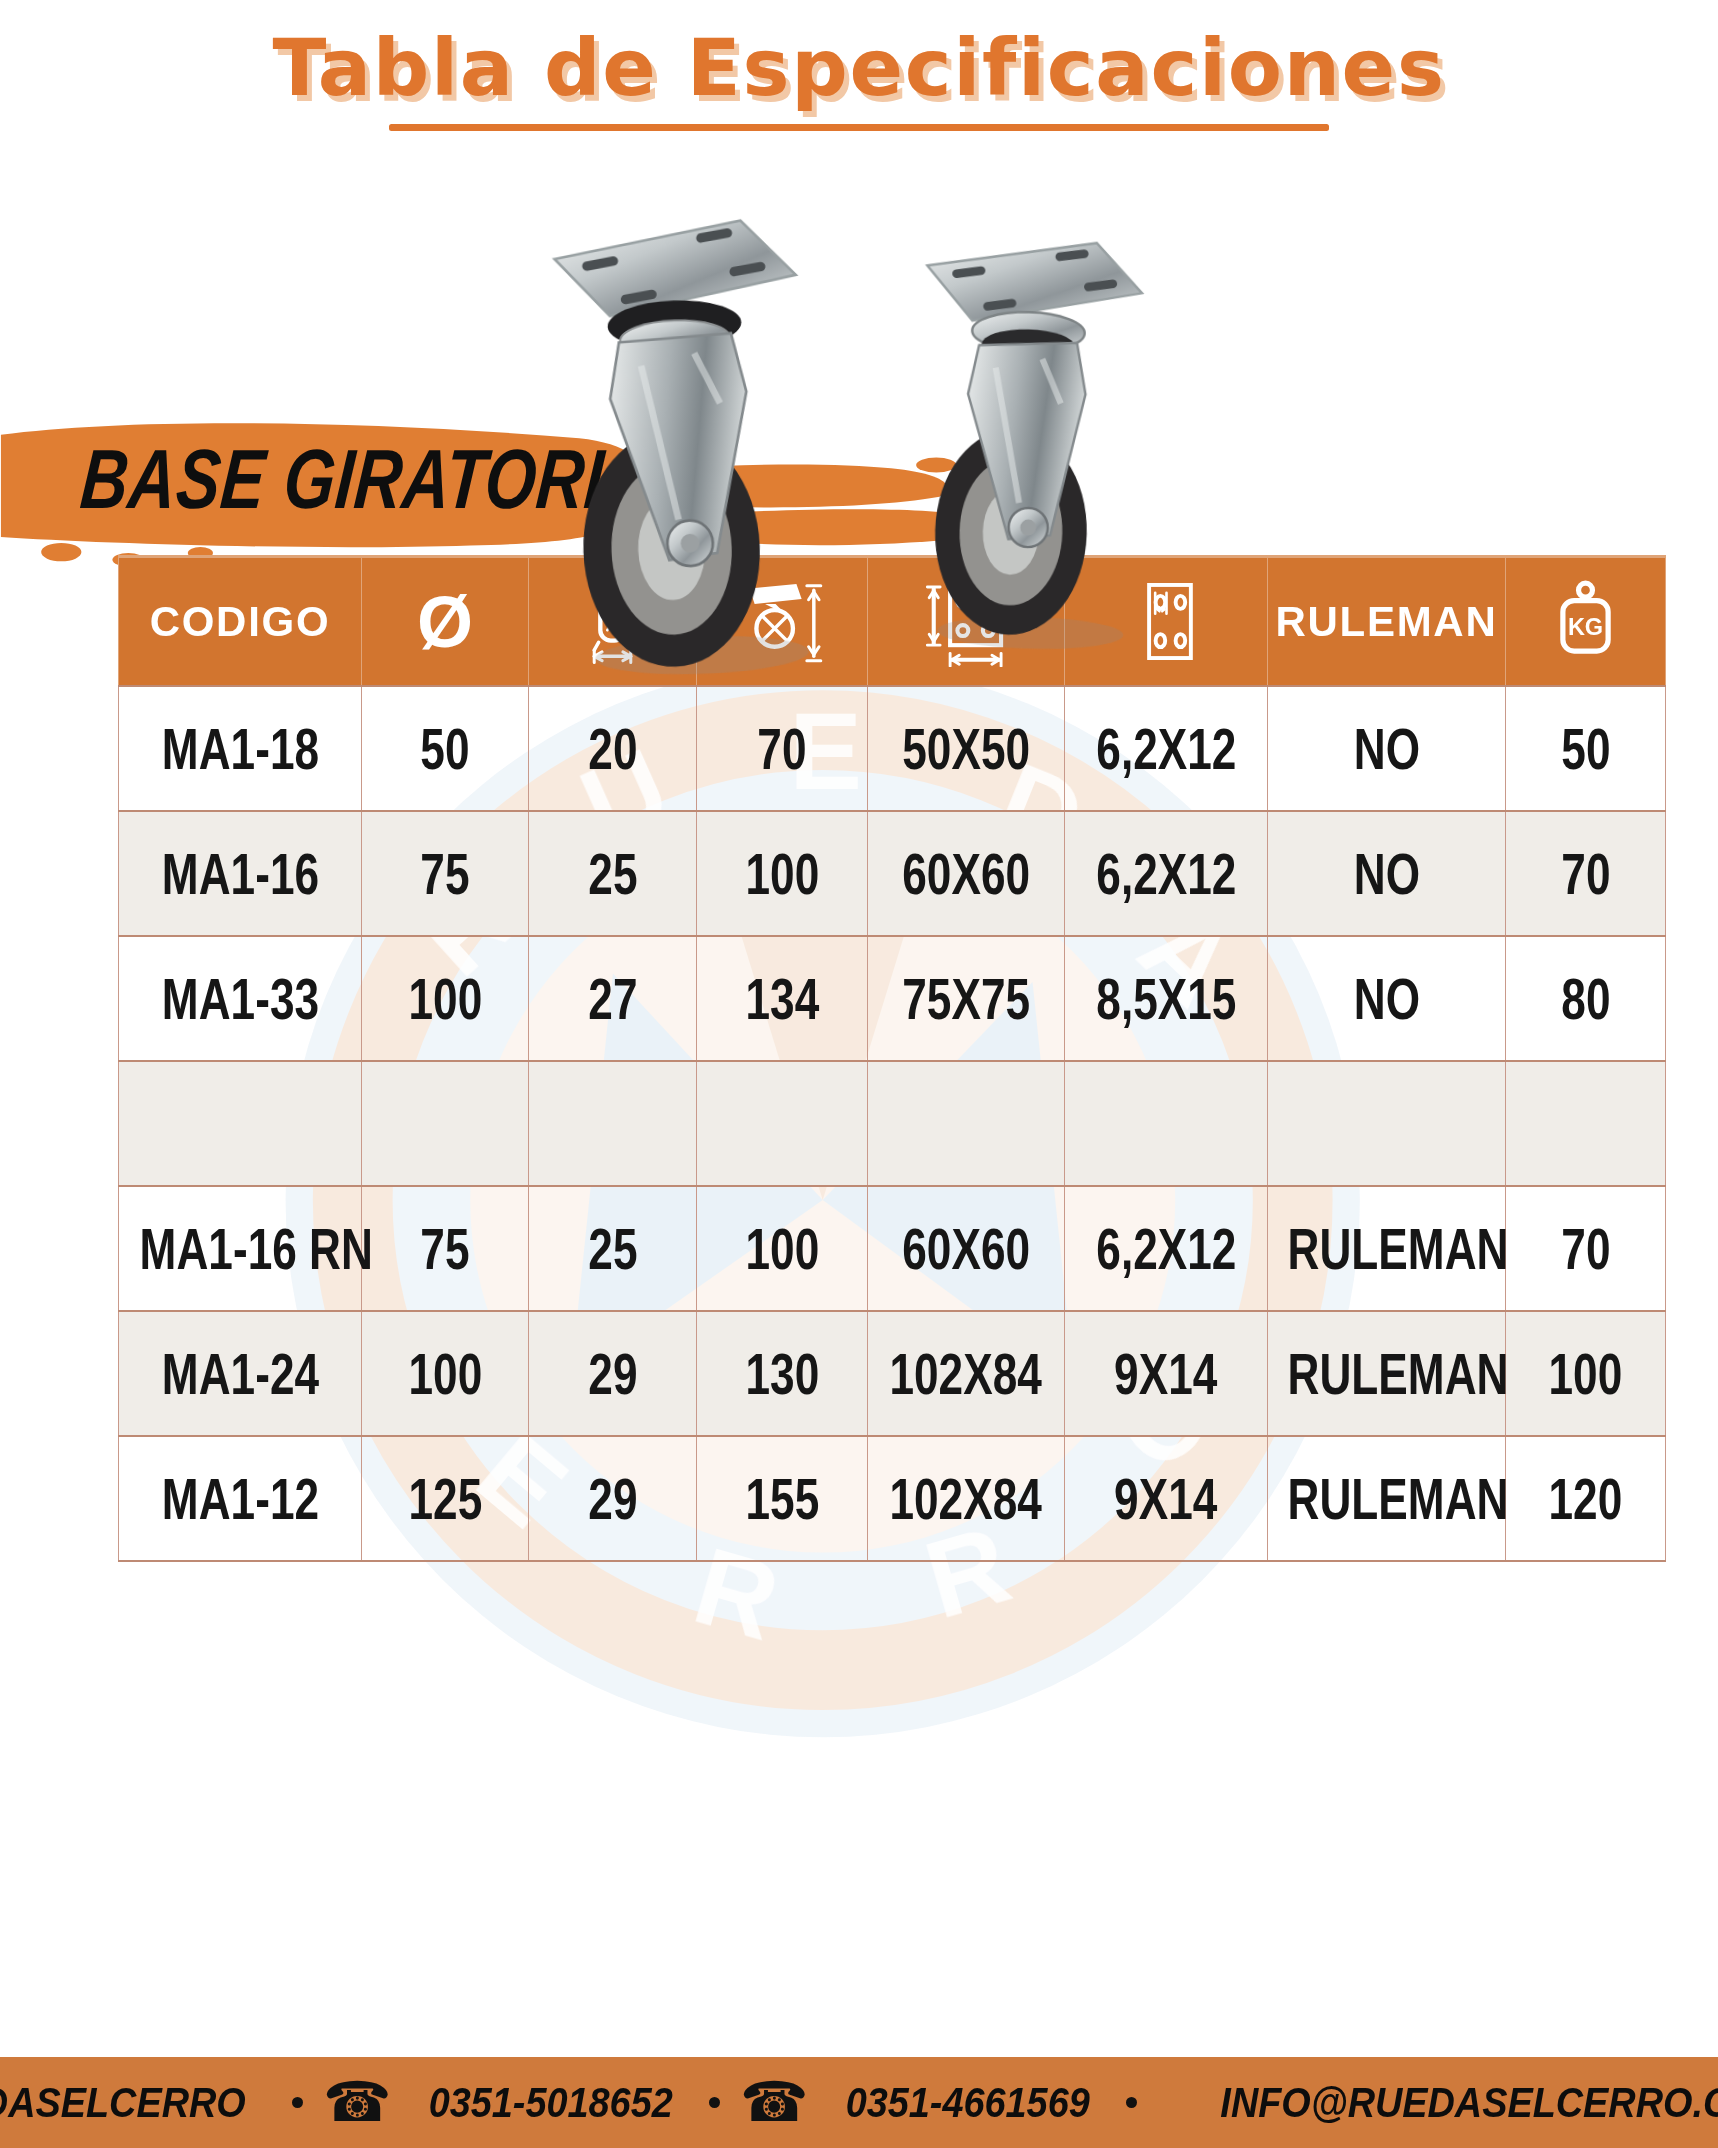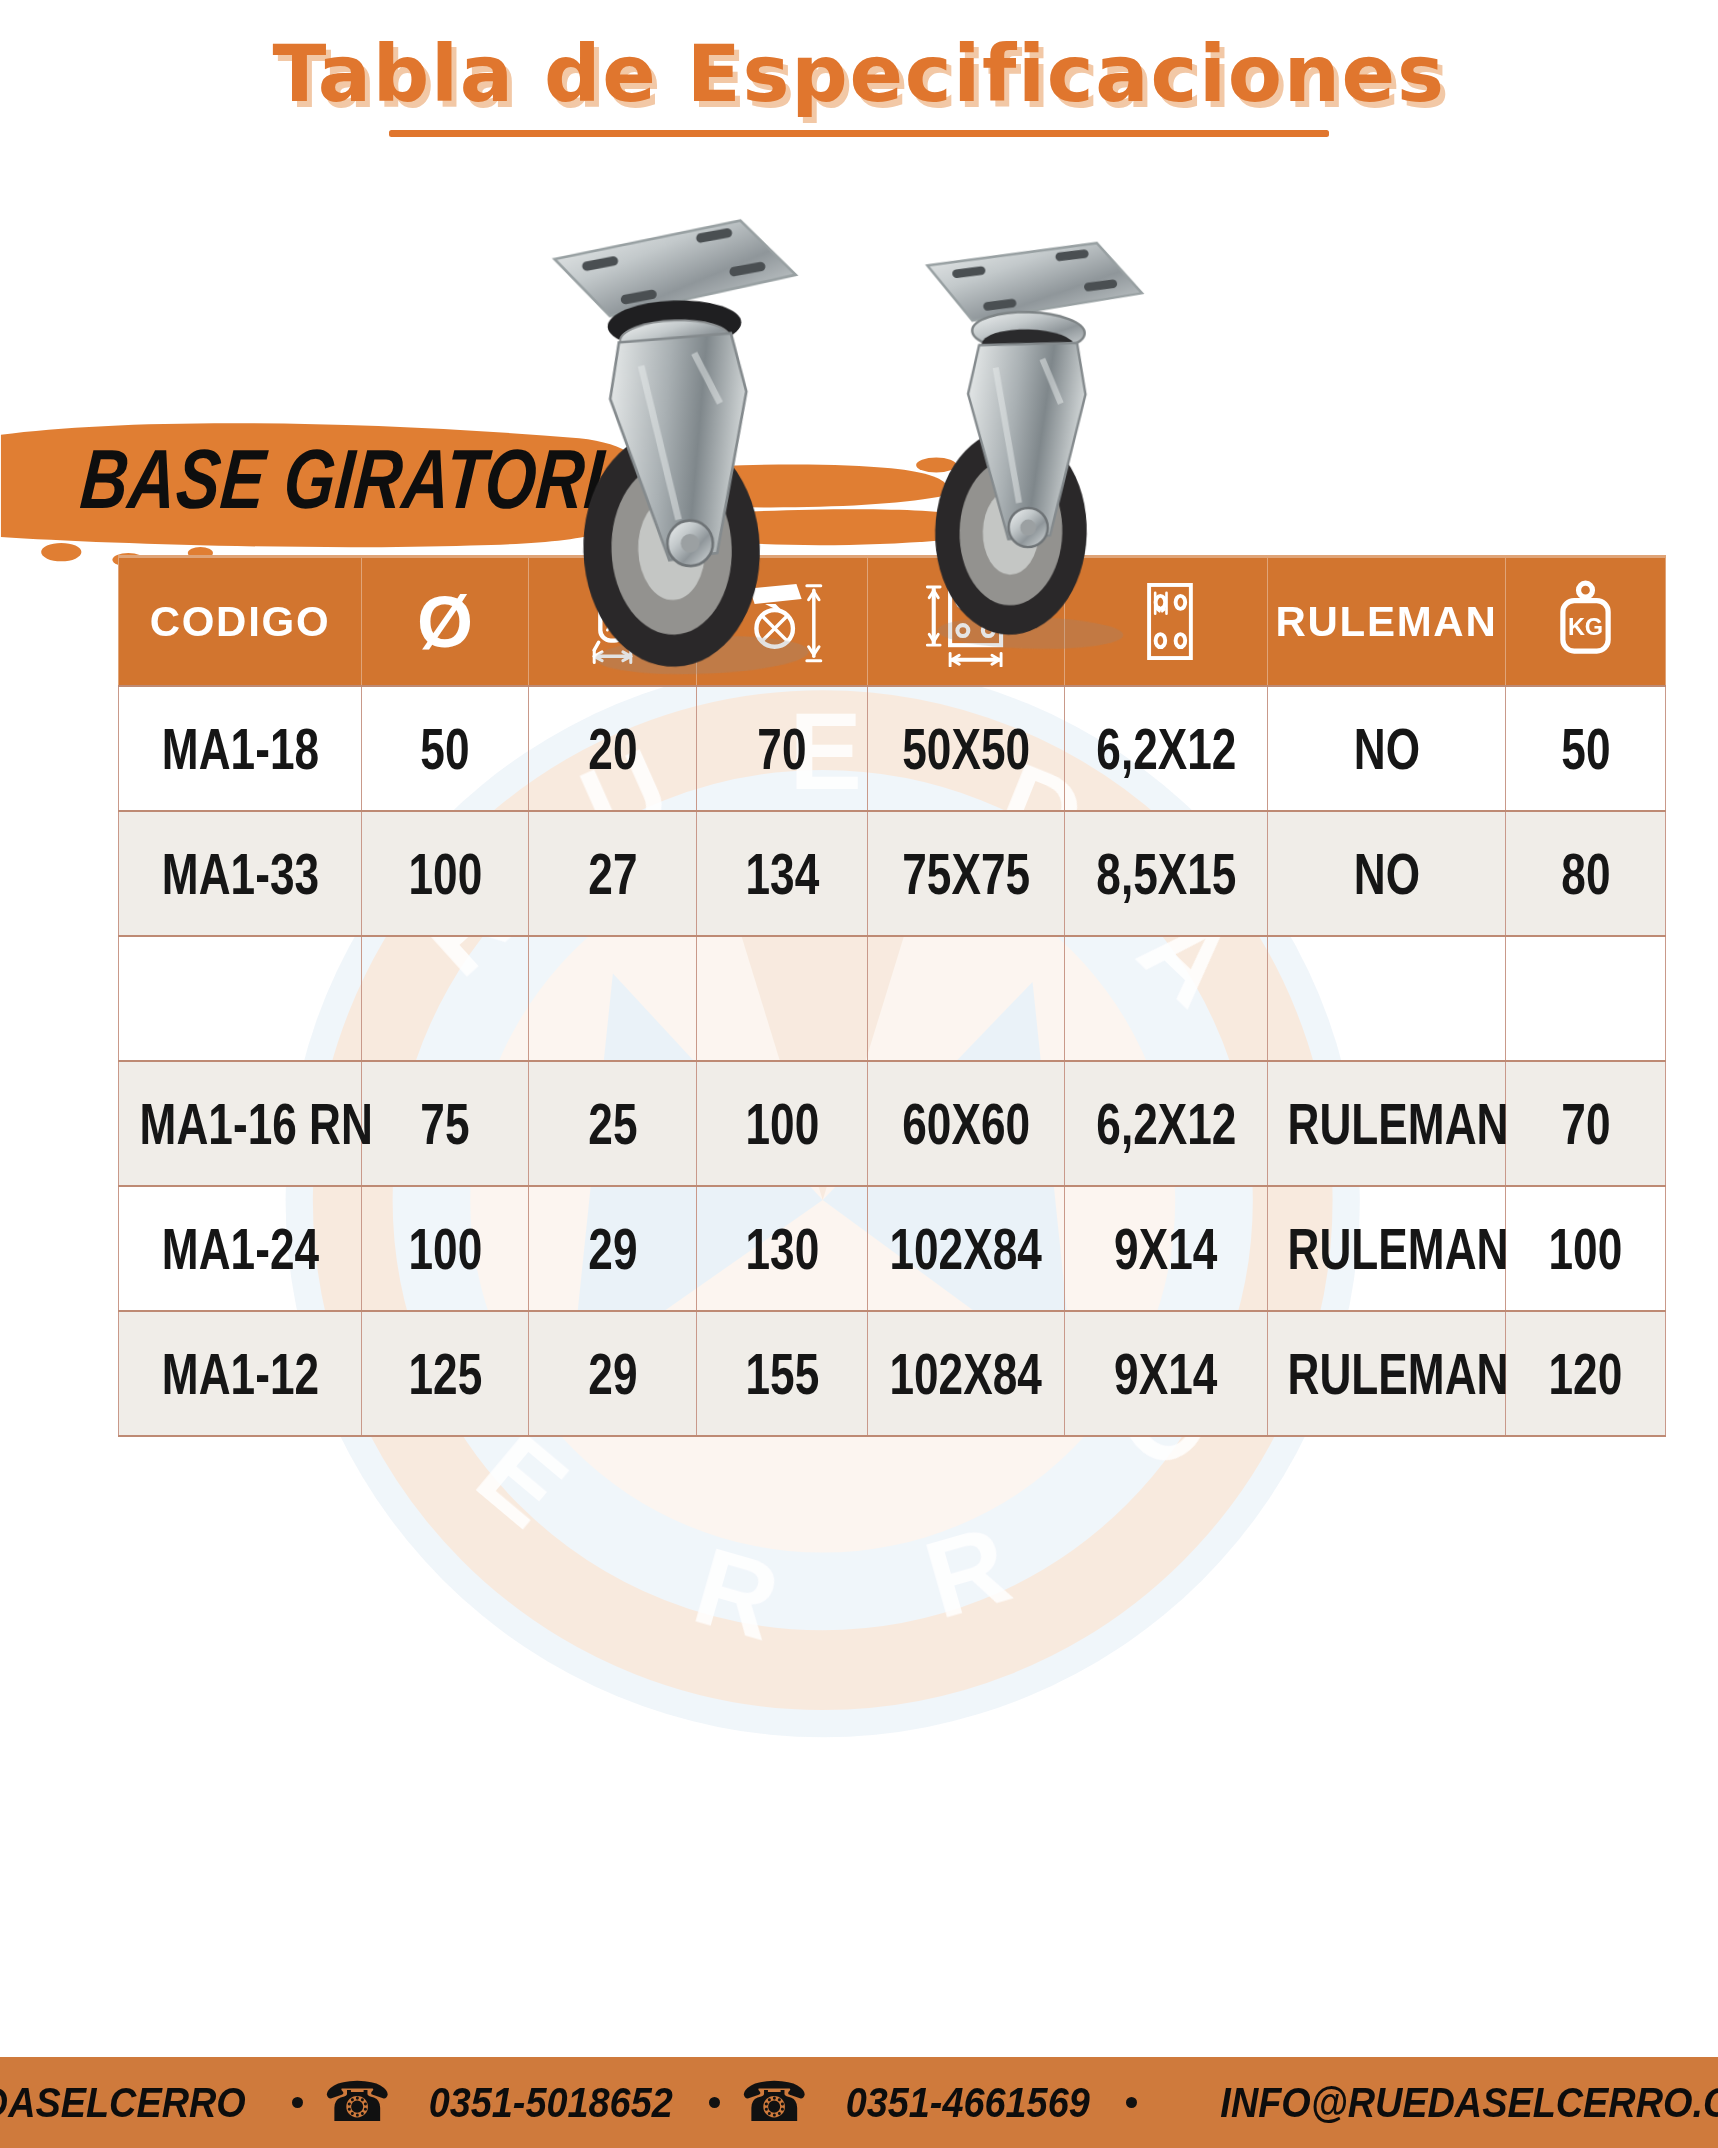--- a/index.html
+++ b/index.html
@@ -1,20 +1,20 @@
 <!DOCTYPE html>
 <html style="font-size:13.4px"><head>
 <meta charset="utf-8">
 <style>
   html,body{margin:0;padding:0;background:#ffffff;}
   .page{position:relative;width:1718px;height:2148px;background:#ffffff;overflow:hidden;
         font-family:"Liberation Sans",sans-serif;}
 
   
-  .title{margin:6px;padding-top:22px;text-align:center;
+  .title{margin:0;padding-top:22px;text-align:center;
          font-family:"DejaVu Sans",sans-serif;font-size:79px;font-weight:bold;
          color:#E0762E;letter-spacing:1.7px;text-shadow:5px 5.9px 0 #F2C8A6;}
   .title-underline{width:940px;height:6.7px;background:#E0762E;margin:10px auto 0;border-radius:2.5px;}
 
   
   .brush{position:absolute;left:0;top:413px;width:1259px;height:176px;z-index:2;}
   .section-label{position:absolute;left:81px;top:431px;z-index:3;
         font-size:84px;font-weight:bold;font-style:italic;color:#0e0e0e;
         transform:scaleX(.78) skewX(-6deg);transform-origin:left center;white-space:nowrap;
         font-family:"Liberation Sans",sans-serif;letter-spacing:0.8px;}
@@ -218,20 +218,30 @@
         <td><span class="cv">MA1-18</span></td>
         <td><span class="cv">50</span></td>
         <td><span class="cv">20</span></td>
         <td><span class="cv">70</span></td>
         <td><span class="cv">50X50</span></td>
         <td><span class="cv">6,2X12</span></td>
         <td><span class="cv">NO</span></td>
         <td><span class="cv">50</span></td>
       </tr>
       <tr>
+        <td><span class="cv">MA1-16</span></td>
+        <td><span class="cv">75</span></td>
+        <td><span class="cv">25</span></td>
+        <td><span class="cv">100</span></td>
+        <td><span class="cv">60X60</span></td>
+        <td><span class="cv">6,2X12</span></td>
+        <td><span class="cv">NO</span></td>
+        <td><span class="cv">70</span></td>
+      </tr>
+      <tr>
         <td><span class="cv">MA1-33</span></td>
         <td><span class="cv">100</span></td>
         <td><span class="cv">27</span></td>
         <td><span class="cv">134</span></td>
         <td><span class="cv">75X75</span></td>
         <td><span class="cv">8,5X15</span></td>
         <td><span class="cv">NO</span></td>
         <td><span class="cv">80</span></td>
       </tr>
       <tr>

